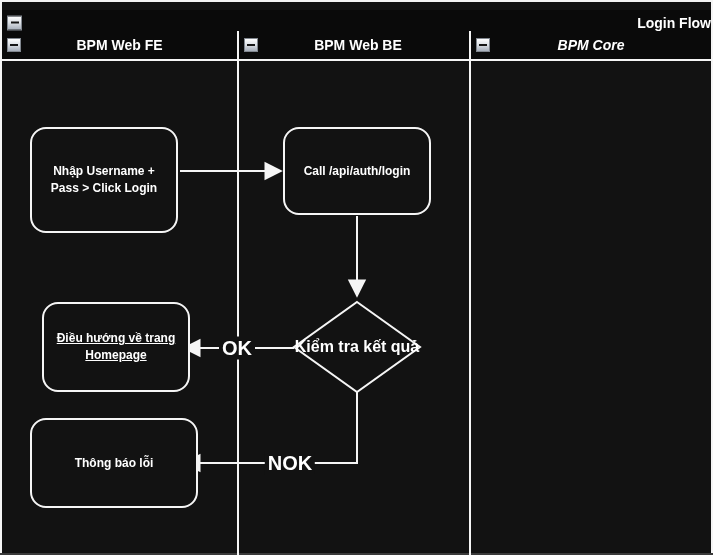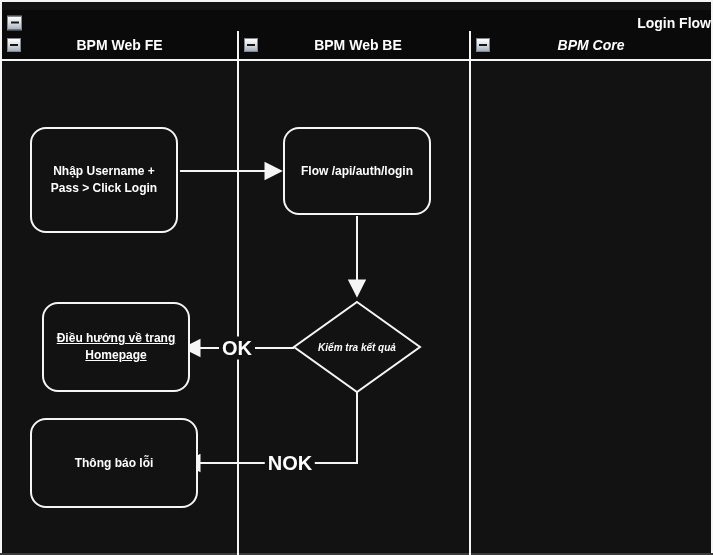--- a/index.html
+++ b/index.html
@@ -69,21 +69,21 @@
     padding: 4px;
   }
   #node-enter-credentials { left: 30px; top: 127px; width: 148px; height: 106px; }
   #node-call-login-api    { left: 283px; top: 127px; width: 148px; height: 88px; }
   #node-redirect-homepage { left: 42px; top: 302px; width: 148px; height: 90px; text-decoration: underline; }
   #node-error-message     { left: 30px; top: 418px; width: 168px; height: 90px; }
 
   #node-check-result-label {
     position: absolute; left: 357px; top: 347px;
     transform: translate(-50%, -50%);
-    font-size: 10px; font-weight: bold; white-space: nowrap; font-style: italic;
+    font-size: 16px; font-weight: bold; white-space: nowrap;
   }
 
   
   .edge-label {
     position: absolute; transform: translate(-50%, -50%);
     background: #121212; padding: 0 3px;
     font-size: 20px; font-weight: bold; white-space: nowrap;
   }
   #edge-label-ok  { left: 237px; top: 348px; }
   #edge-label-nok { left: 290px; top: 463px; text-align: right; }
@@ -135,21 +135,21 @@
     </defs>
     <path class="edge" d="M180,171 L281,171" marker-end="url(#arrow)"></path>
     <path class="edge" d="M357,216 L357,296" marker-end="url(#arrow)"></path>
     <path class="edge" d="M294,348 L184,348" marker-end="url(#arrow)"></path>
     <path class="edge" d="M357,392 L357,463 L184,463" marker-end="url(#arrow)"></path>
     <polygon class="decision" points="357,302 420,347 357,392 294,347"></polygon>
   </svg>
 
   <div class="node" id="node-enter-credentials">Nhập Username +
 Pass &gt; Click Login</div>
-  <div class="node" id="node-call-login-api">Flow /api/auth/login</div>
+  <div class="node" id="node-call-login-api">Call /api/auth/login</div>
   <div class="node" id="node-redirect-homepage">Điều hướng về trang
 Homepage</div>
   <div class="node" id="node-error-message">Thông báo lỗi</div>
 
   <span id="node-check-result-label">Kiểm tra kết quả</span>
 
   <span class="edge-label" id="edge-label-ok">OK</span>
   <span class="edge-label" id="edge-label-nok">NOK</span>
 
 </div>

